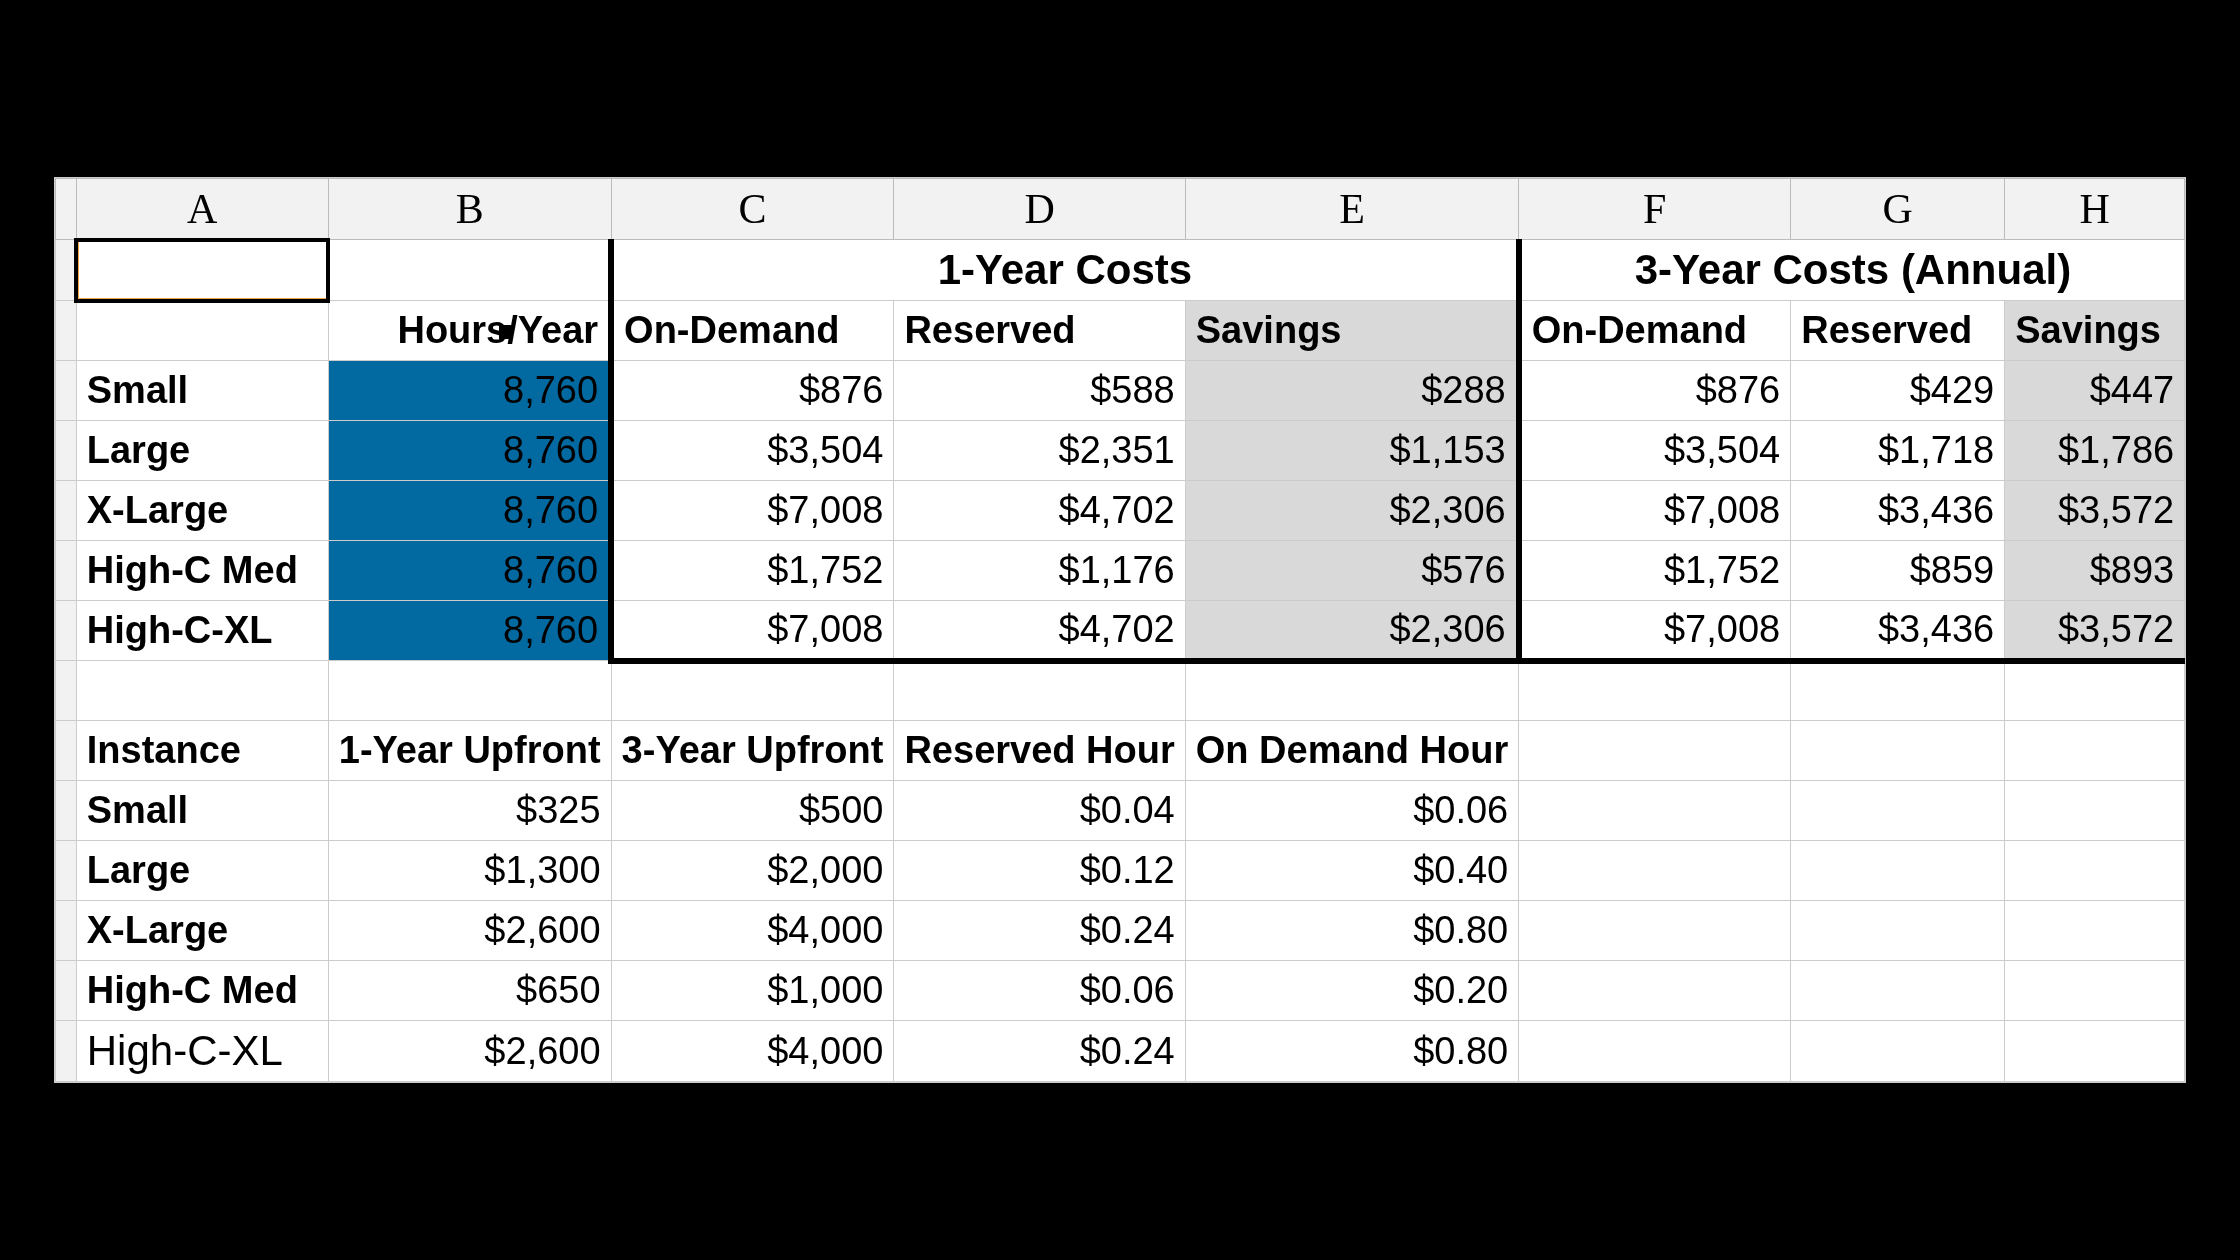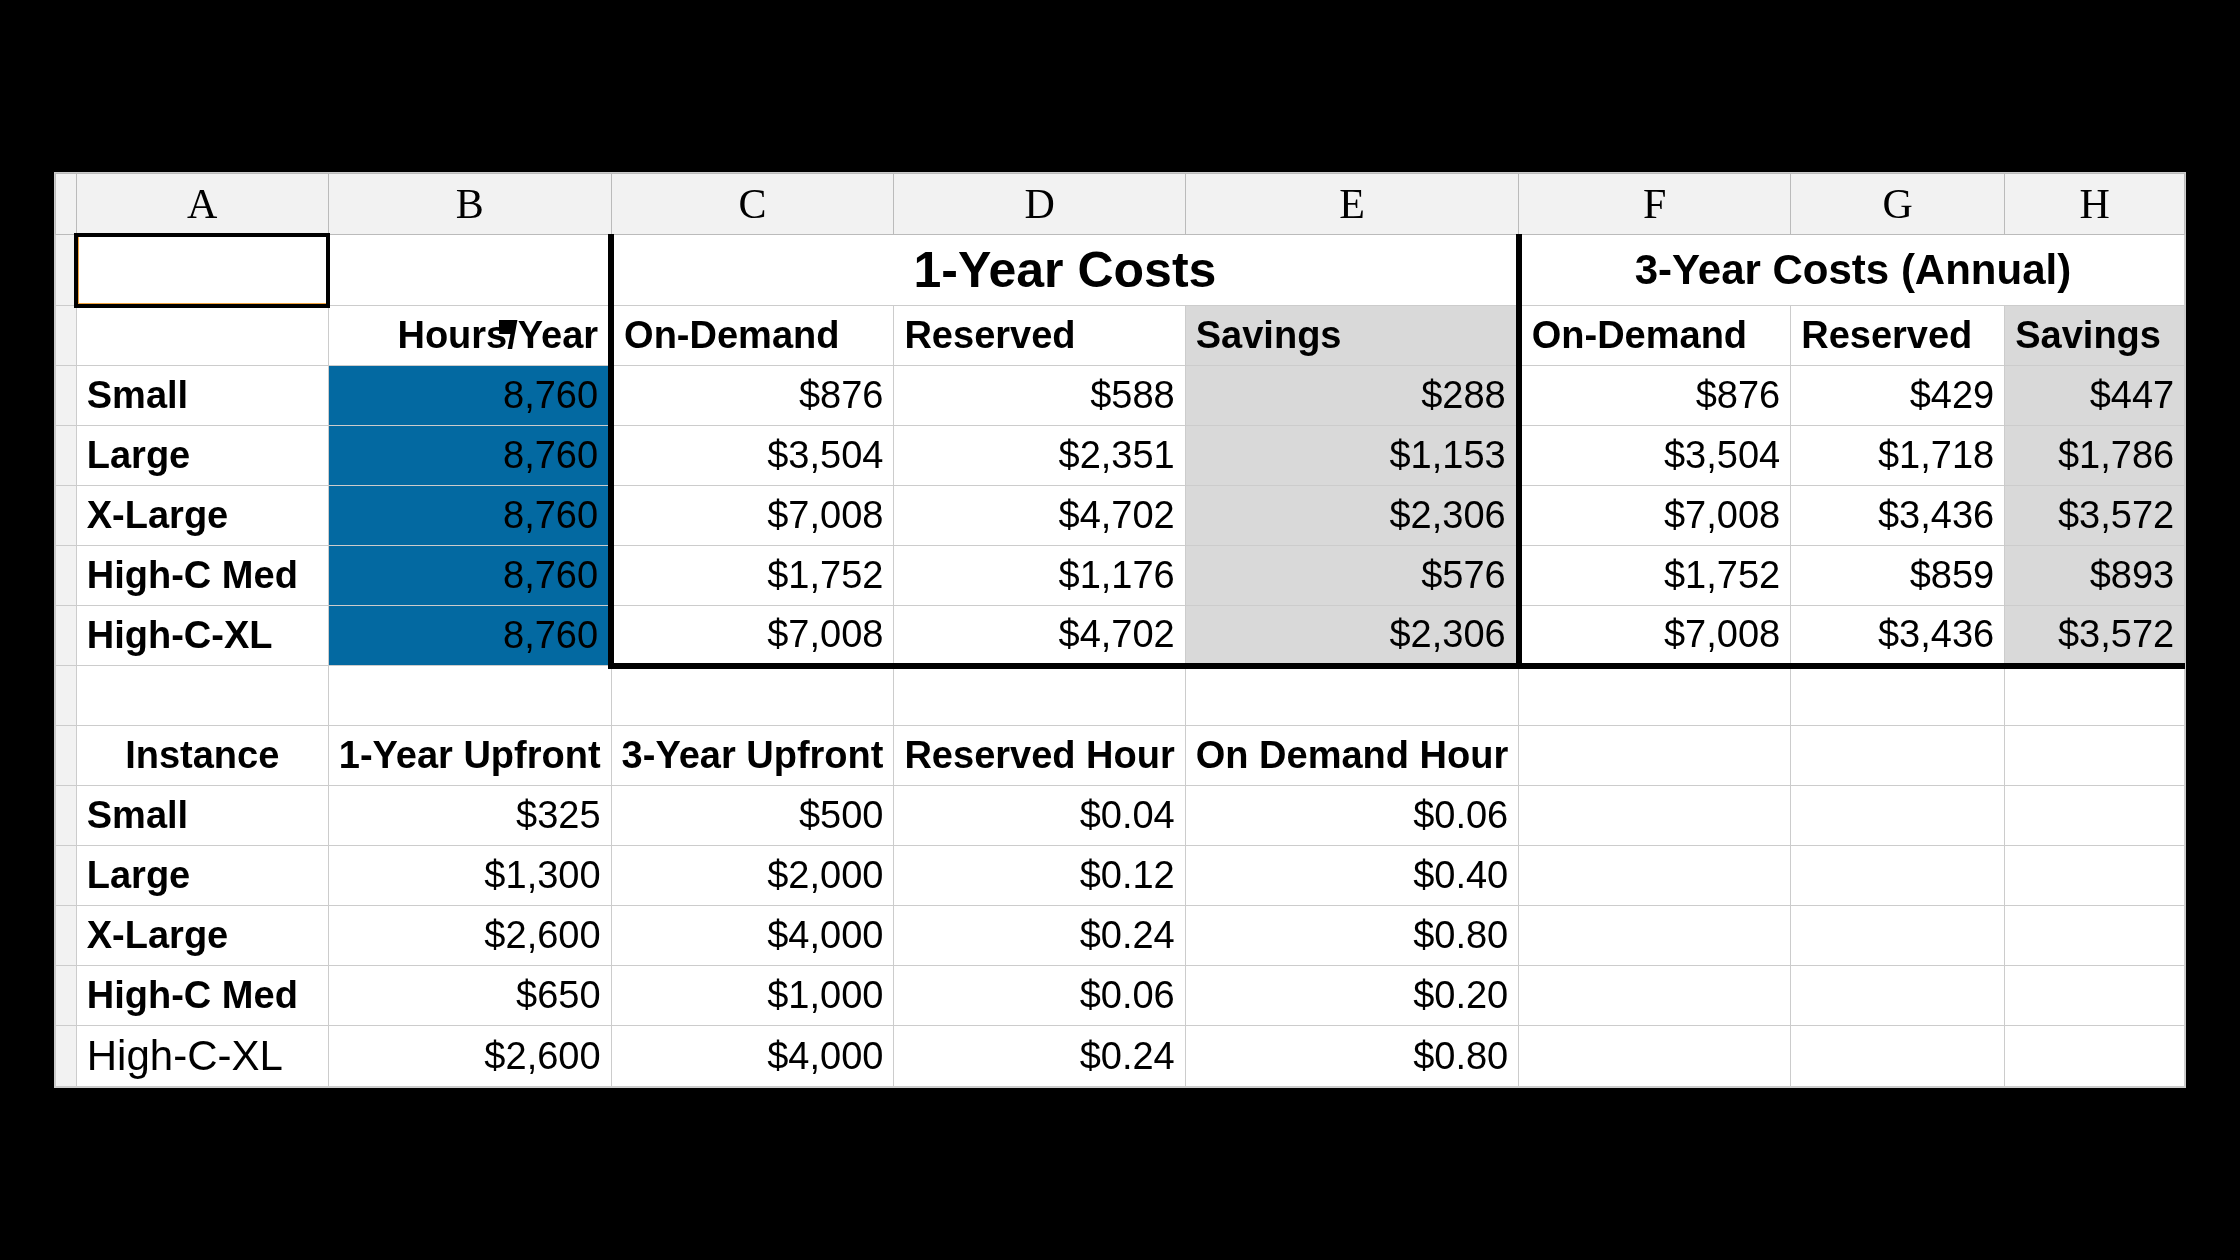--- a/index.html
+++ b/index.html
@@ -60,21 +60,21 @@
   }
   
   .handle{
     position:absolute;
     width:14px;height:14px;background:#000;
     top:147px; left:444px;
   }
   .big{font-size:44px;font-weight:700;}
   .serif{font-family:"Times New Roman",serif;}
   .tall td{height:92px;vertical-align:middle;}
-  .wrap{white-space:normal;line-height:1.05;text-align:center;}
+  .wrap{white-space:normal;line-height:1.05;}
 </style>
 </head>
 <body>
 
 <div class="stage">
   <div class="sheet">
     <table class="spreadsheet">
       <colgroup>
         <col style="width:14px">
         <col style="width:252px">
@@ -97,21 +97,21 @@
         <th class="colhdr">E</th>
         <th class="colhdr">F</th>
         <th class="colhdr">G</th>
         <th class="colhdr">H</th>
       </tr>
 
       <tr>
         <td class="rownum"></td>
         <td class="sel"></td>
         <td class="thick-right"></td>
-        <td class="bold center serif thick-right" colspan="3" style="font-size:50px">1-Year Costs</td>
+        <td class="bold center serif thick-right" colspan="3" style="font-size:42px">1-Year Costs</td>
         <td class="bold center serif" colspan="3" style="font-size:42px">3-Year Costs (Annual)</td>
       </tr>
 
       <tr>
         <td class="rownum"></td>
         <td></td>
         <td class="bold right thick-right">Hours/Year</td>
         <td class="bold left">On-Demand</td>
         <td class="bold left">Reserved</td>
         <td class="bold left grey thick-right">Savings</td>

